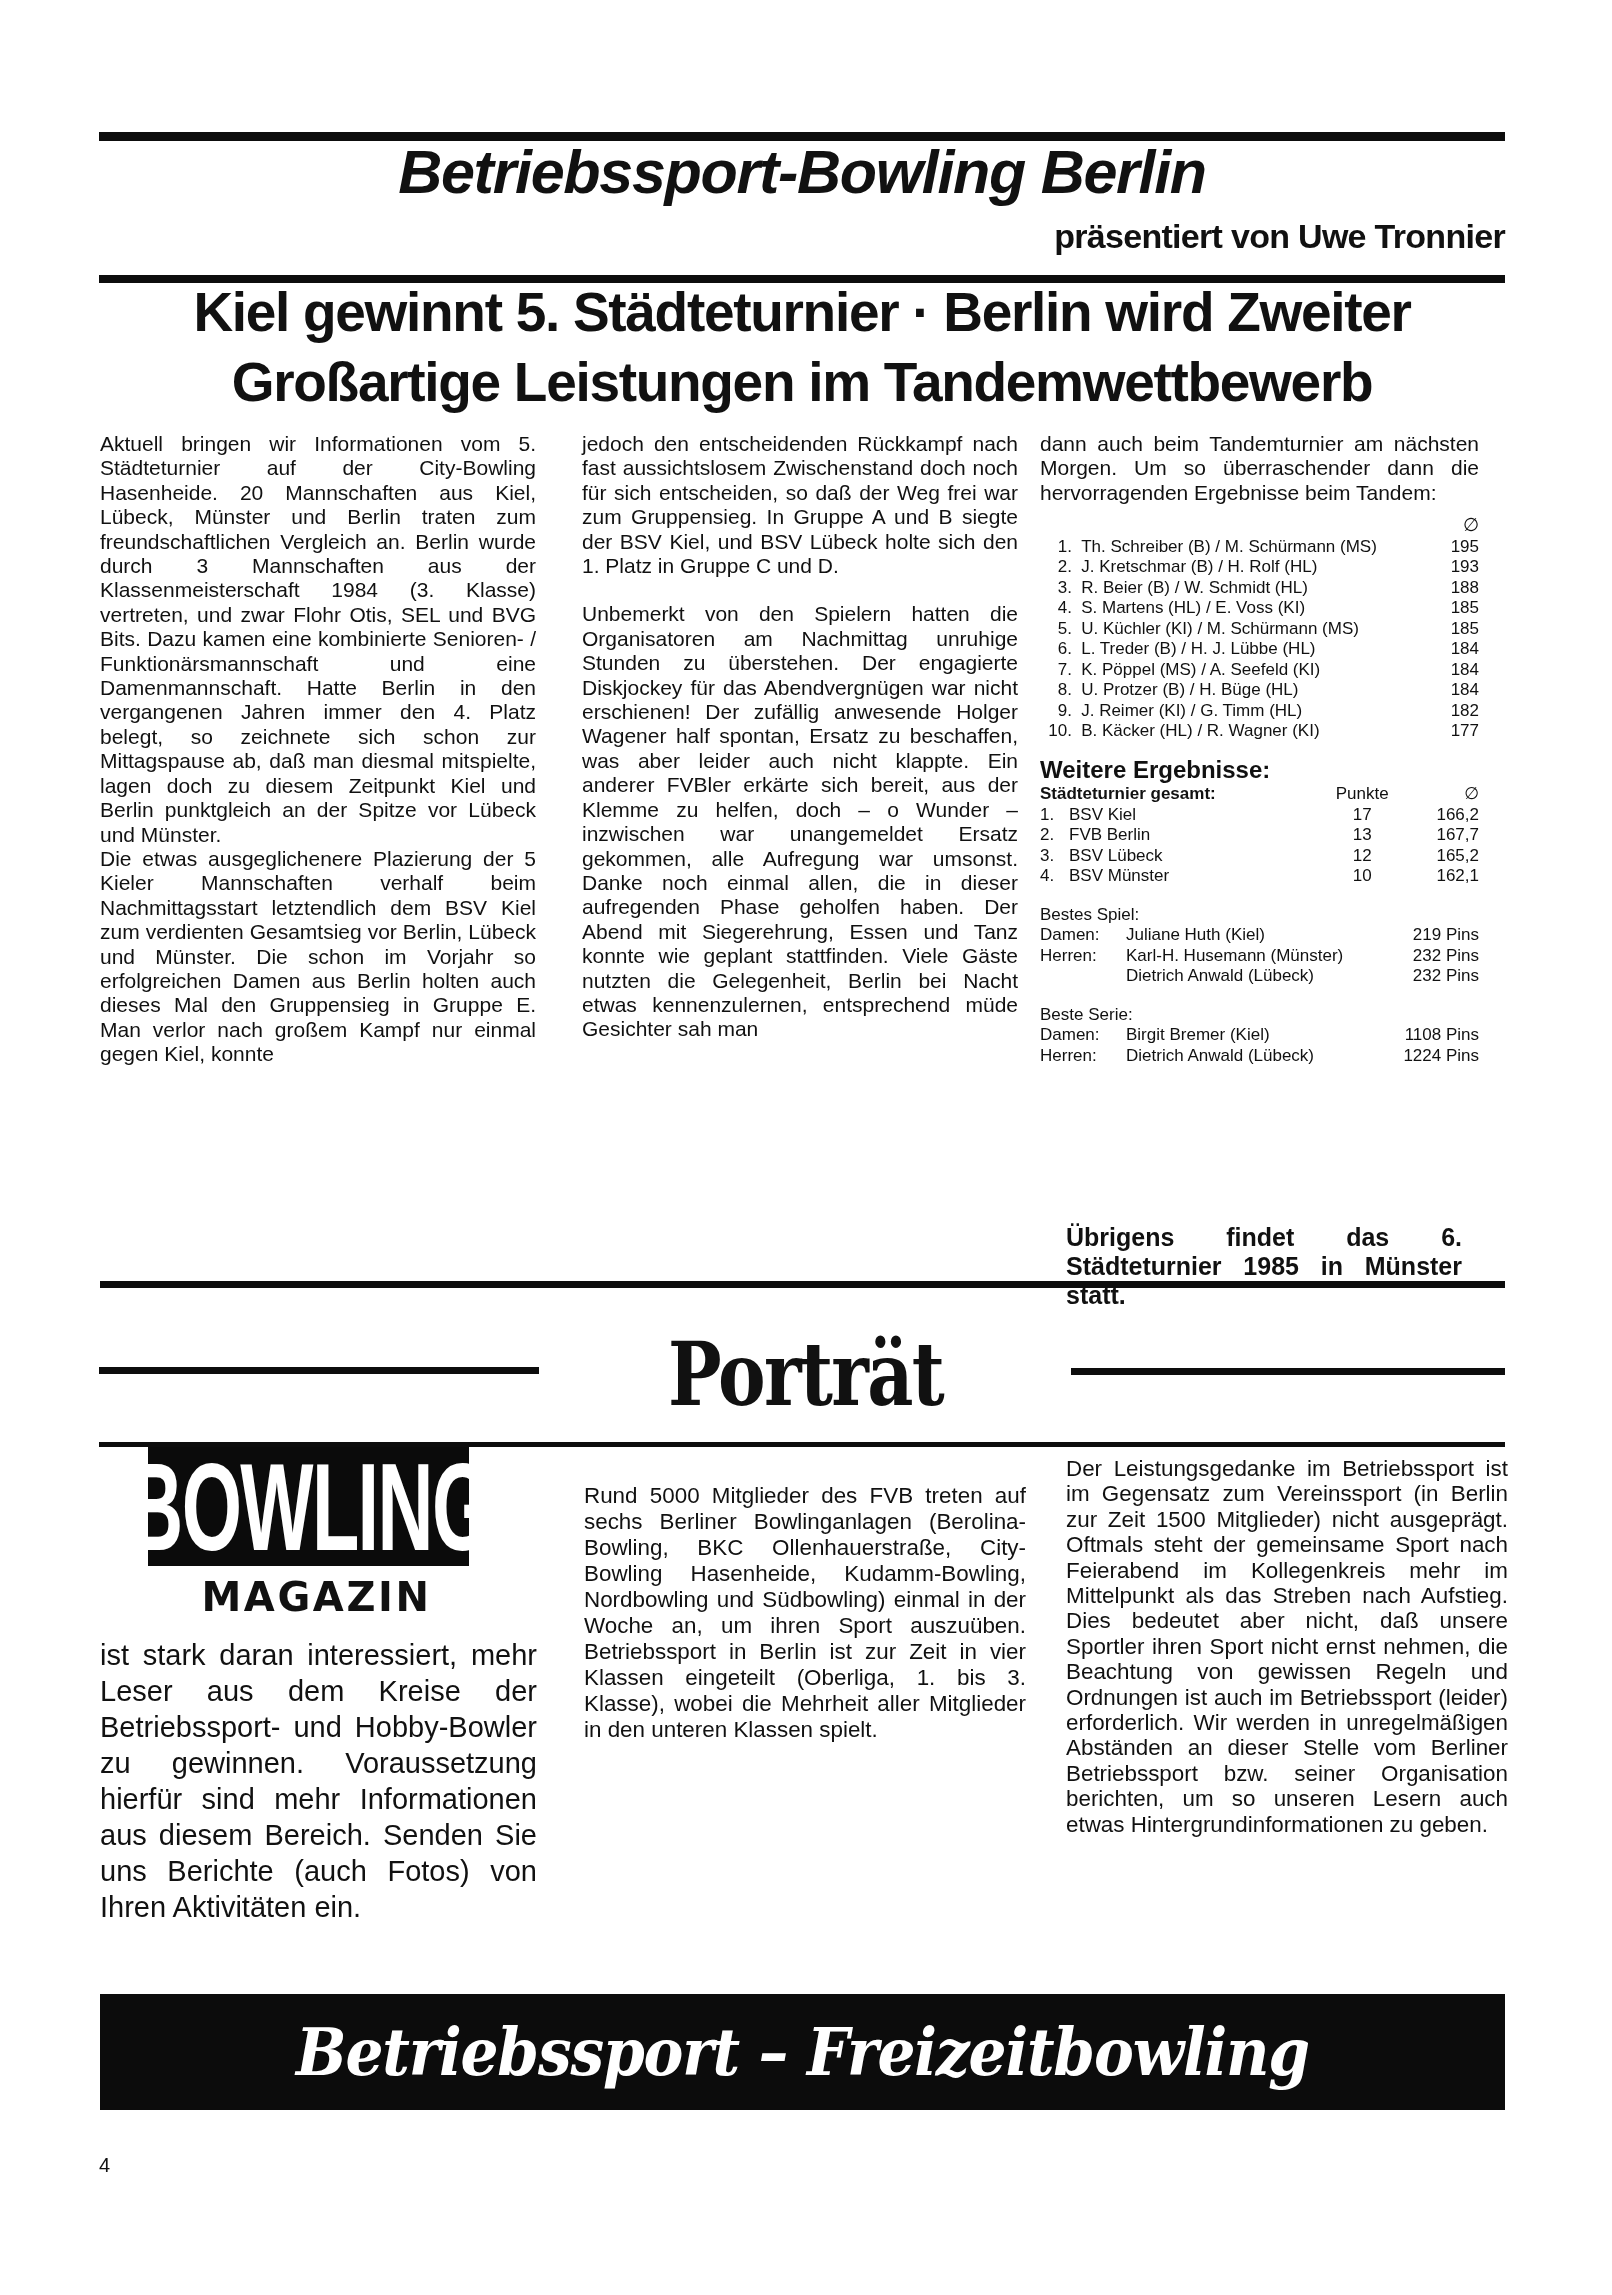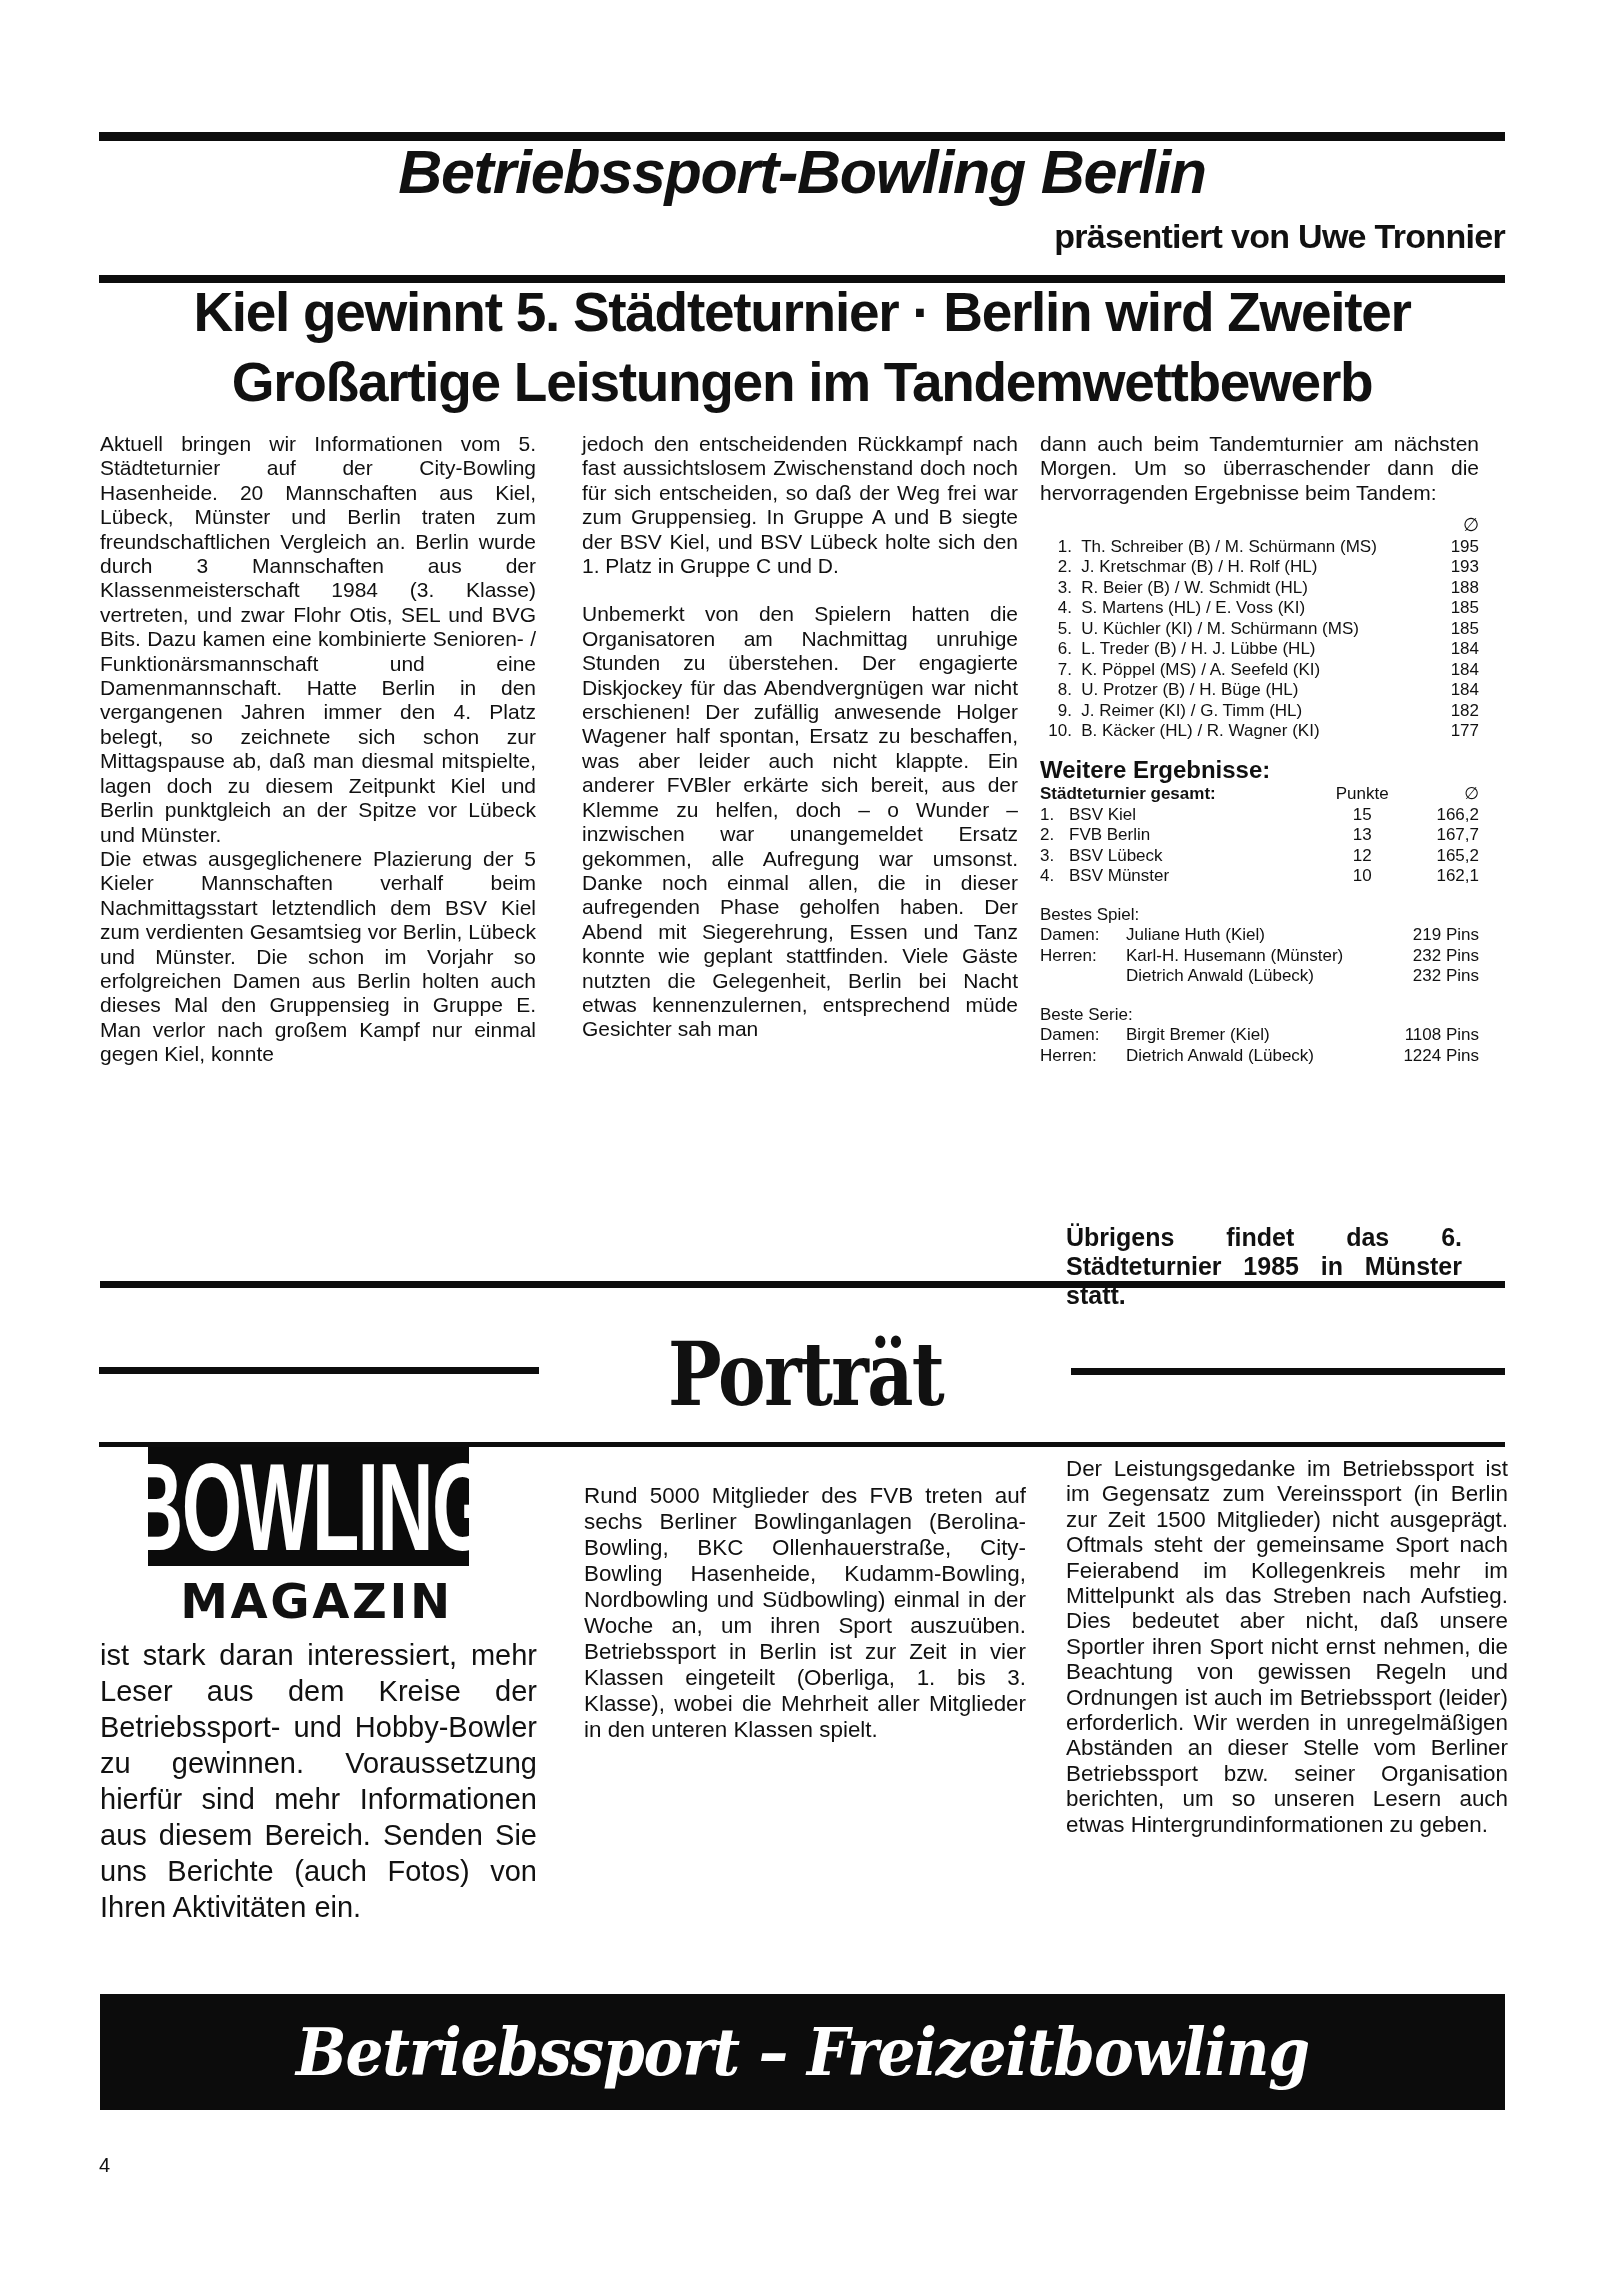--- a/index.html
+++ b/index.html
@@ -66,21 +66,21 @@
     left: 148px; top: 1447px; width: 321px; height: 119px; background: #0b0b0b;
     display: flex; align-items: center; justify-content: center; overflow: hidden;
   }
   #logo-bowling {
     color: #ffffff; font-family: "Liberation Sans", sans-serif; font-weight: bold;
     font-size: 125px; line-height: 1; letter-spacing: -2.6px;
     transform: scaleX(0.62); white-space: nowrap;
   }
   #logo-magazin {
     left: 156px; top: 1577px; width: 321px; text-align: center;
-    font-family: "DejaVu Sans", sans-serif; font-weight: bold; font-size: 48px; line-height: 1;
+    font-family: "DejaVu Sans", sans-serif; font-weight: bold; font-size: 40px; line-height: 1;
     letter-spacing: 2.6px;
   }
   .col-large {
     position: absolute; font-size: 29px; line-height: 36px; text-align: justify;
   }
   .lead-bold { font-weight: bold; font-size: 24px; line-height: 28px; text-align: justify; }
 
   
   #footer-banner {
     left: 100px; top: 1994px; width: 1405px; height: 116px; background: #0c0c0c;
@@ -179,21 +179,21 @@
       <tr>
         <th class="b" colspan="2">Städteturnier gesamt:</th>
         <th class="c">Punkte</th>
         <th class="r">∅</th>
       </tr>
     </thead>
     <tbody id="overall-body">
         <tr>
           <td style="width: 29px;">1.</td>
           <td>BSV Kiel</td>
-          <td class="c">15</td>
+          <td class="c">17</td>
           <td class="r">166,2</td>
         </tr>
         <tr>
           <td style="width: 29px;">2.</td>
           <td>FVB Berlin</td>
           <td class="c">13</td>
           <td class="r">167,7</td>
         </tr>
         <tr>
           <td style="width: 29px;">3.</td>

